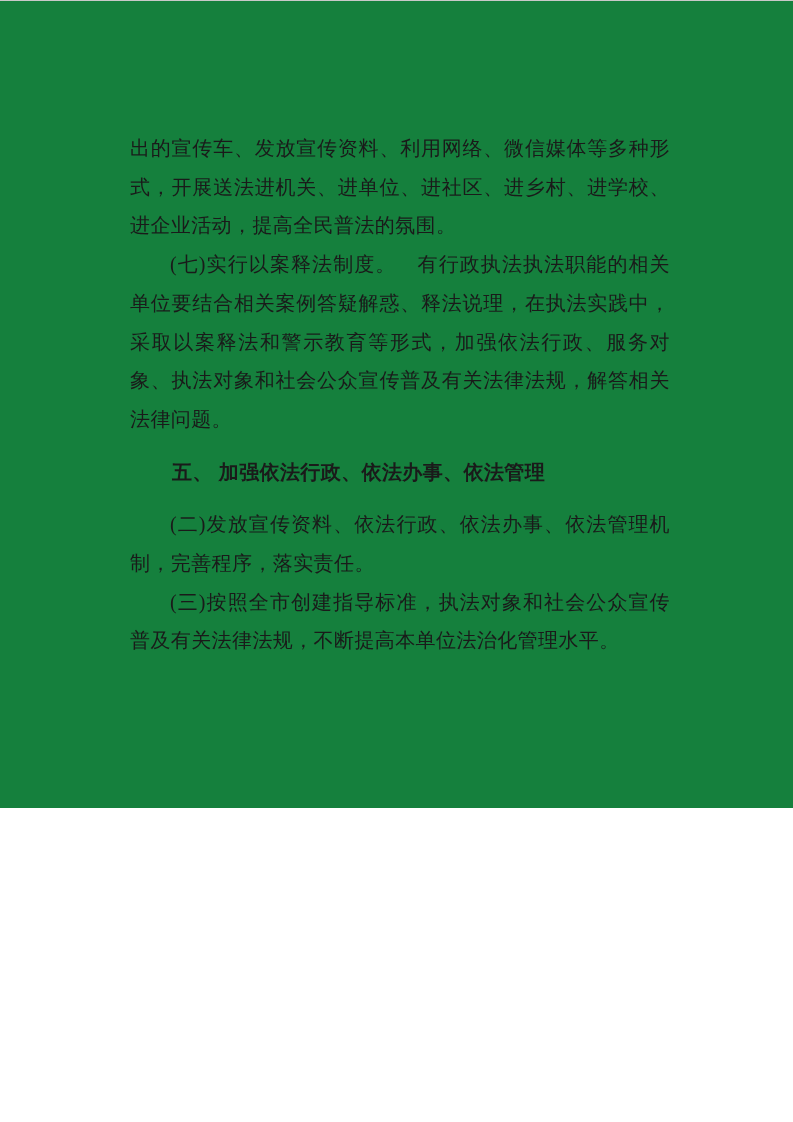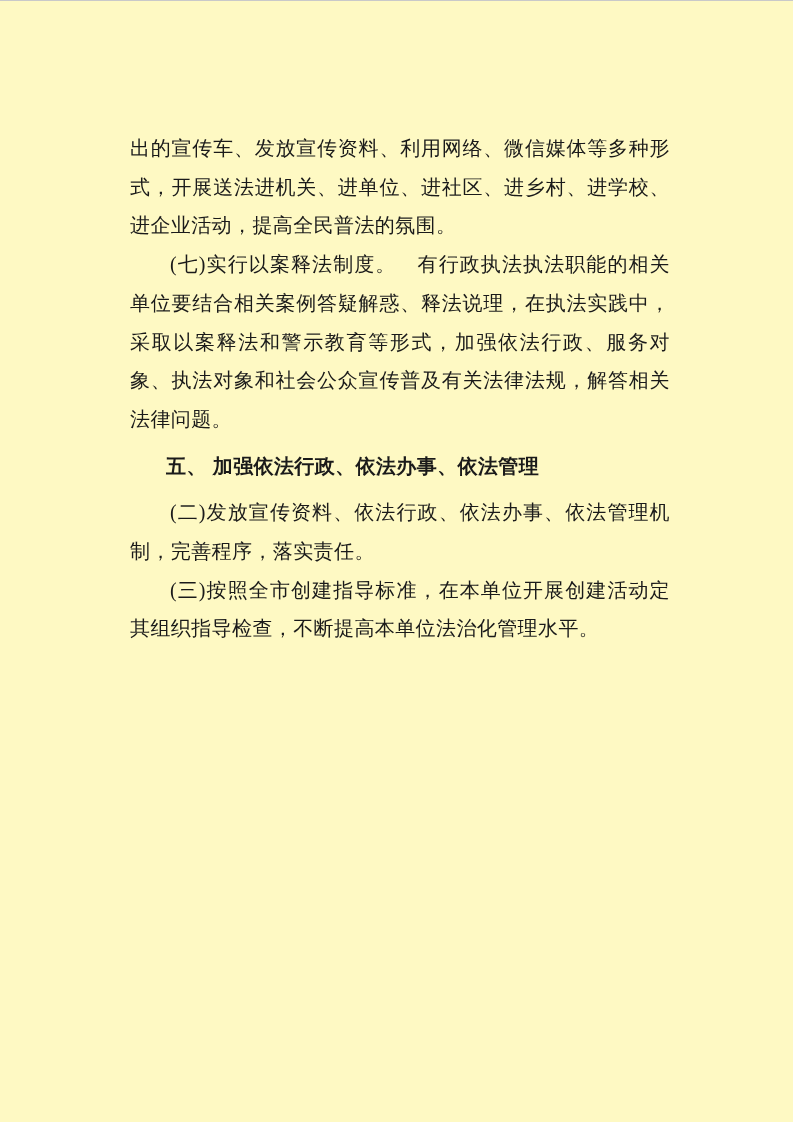--- a/index.html
+++ b/index.html
@@ -3,22 +3,22 @@
 <meta charset="utf-8">
 <style>
   html, body {
     margin: 0;
     padding: 0;
     background: #ffffff;
   }
   .page {
     position: relative;
     width: 793px;
-    height: 1122px;
-    background: #fef9c3;
+    height: 808px;
+    background: #15803d;
     box-sizing: border-box;
     overflow: hidden;
     border-top: 1px solid #c9c9c9;
   }
   .text-block {
     position: absolute;
     left: 130px;
     top: 128px;
     width: 540px;
     color: #1a1a1a;
@@ -34,21 +34,21 @@
     padding: 0;
     text-indent: 2em;
   }
   .para.no-indent {
     text-indent: 0;
   }
   .lead-bold {
     font-weight: normal;
   }
   .heading {
-    margin: 8px;
+    margin: 14px;
     padding: 0;
     text-indent: 1.4em;
     font-family: "Liberation Sans", "DejaVu Sans", sans-serif;
     font-weight: bold;
     font-size: 20px;
     line-height: 38.7px;
     text-align: left;
   }
 </style>
 </head>
@@ -59,19 +59,19 @@
 
     <p class="para no-indent"><span>出的宣传车、发放宣传资料、利用网络、微信媒体等多种形式，开展送法进机关、进单位、进社区、进乡村、进学校、进企业活动，提高全民普法的氛围。</span></p>
 
     <p class="para"><span class="lead-bold">(七)实行以案释法制度。</span><span>　有行政执法执法职能的相关单位要结合相关案例答疑解惑、释法说理，在执法实践中，采取以案释法和警示教育等形式，加强依法行政、服务对象、执法对象和社会公众宣传普及有关法律法规，解答相关法律问题。</span></p>
 
     <p class="heading">五、 加强依法行政、依法办事、依法管理</p>
 
 
     <p class="para"><span>(二)发放宣传资料、依法行政、依法办事、依法管理机制，完善程序，落实责任。</span></p>
 
-    <p class="para"><span>(三)按照全市创建指导标准，在本单位开展创建活动定其组织指导检查，不断提高本单位法治化管理水平。</span></p>
+    <p class="para"><span>(三)按照全市创建指导标准，执法对象和社会公众宣传普及有关法律法规，不断提高本单位法治化管理水平。</span></p>
 
 
 
 
   </div>
 </div>
 
 </body></html>

